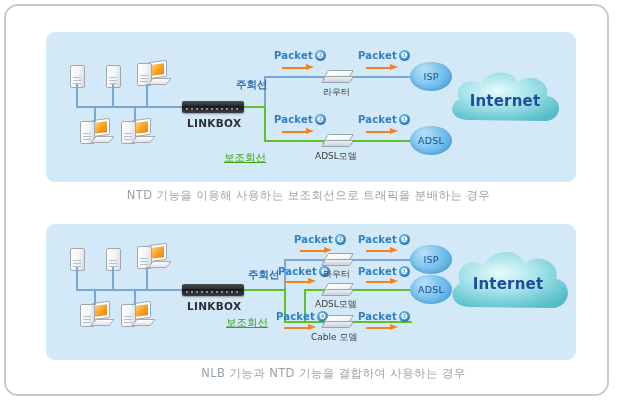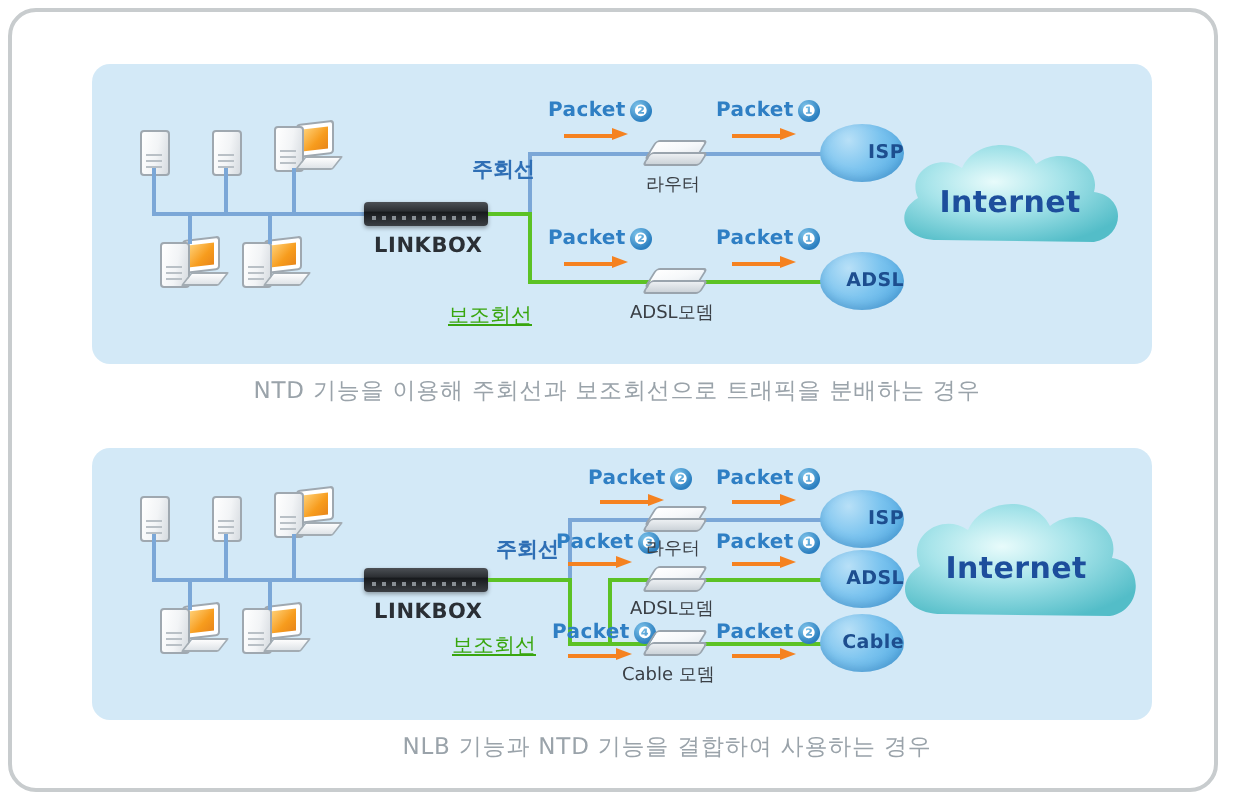--- a/index.html
+++ b/index.html
@@ -78,21 +78,21 @@
   .slab u{position:absolute;left:3px;top:0;width:24px;height:8px;display:block;
       background:linear-gradient(160deg,#ffffff 0%,#f6f8fa 50%,#e3e8ed 100%);
       border:1px solid #9aa4ad;border-radius:2px;transform:skewX(-32deg);}
   .slab b{position:absolute;left:1px;top:6px;width:27px;height:5px;display:block;
       background:linear-gradient(180deg,#eceff2,#ccd3d9);
       border:1px solid #9aa4ad;border-radius:2px;transform:skewX(-32deg);}
 
   
   .ep{position:absolute;width:42px;height:29px;border-radius:50%;
       background:radial-gradient(circle at 34% 28%,#b8e0f7 0%,#7cc4ef 45%,#4aa5e0 100%);
-      color:#1d4e8f;font-size:9.5px;font-weight:bold;text-align:right;
+      color:#1d4e8f;font-size:9.5px;font-weight:normal;text-align:center;
       line-height:29px;letter-spacing:.2px;
       box-shadow:inset 0 -2px 4px rgba(30,90,150,.25);}
 
   
   .cloud{position:absolute;}
   .cloud .txt{position:absolute;width:100%;text-align:center;
       font-size:15px;font-weight:bold;color:#1d4e9c;letter-spacing:.2px;}
 </style>
 </head>
 <body>
@@ -215,21 +215,21 @@
             <stop offset="100%" stop-color="#53bdc8"></stop>
           </radialGradient>
         </defs>
         <path d="M26 56 C8 56 4 42 16 35 C10 22 26 12 38 20 C44 6 68 4 75 18
                  C88 8 108 18 104 32 C120 34 120 54 104 57 Z" fill="url(#cg1)"></path>
       </svg>
       <div class="txt" style="top:28px;">Internet</div>
     </div>
   </div>
 
-  <div class="caption cap-top">NTD 기능을 이용해 주회선과 보조회선으로 트래픽을 분배하는 경우</div>
+  <div class="caption cap-top">NTD 기능을 이용해 사용하는 보조회선으로 트래픽을 분배하는 경우</div>
 
   <div class="panel panel-bot"></div>
 
   <div class="stage">
 
     <div class="pc" style="left:64px;top:240px;">
       <div class="tower"></div>
     </div>
     <div class="pc" style="left:100px;top:240px;">
       <div class="tower"></div>
@@ -348,21 +348,20 @@
     <div class="lbl lbl-dev" style="left:309px;top:292px;">ADSL모뎀</div>
 
     <div class="slab" style="left:316px;top:309px;">
         <u></u>
         <b></b>
       </div>
     <div class="lbl lbl-dev" style="left:305px;top:325px;">Cable 모뎀</div>
 
     <div class="ep" style="left:404px;top:239px;">ISP</div>
     <div class="ep" style="left:404px;top:269px;">ADSL</div>
-    <div class="ep" style="left:404px;top:301px;">Cable</div>
 
     <div class="cloud" style="left:437px;top:237px;width:130px;height:86px;">
       <svg width="130" height="86" viewBox="0 0 130 86">
         <defs>
           <radialGradient id="cg2" cx="42%" cy="38%" r="70%">
             <stop offset="0%" stop-color="#e8fbfb"></stop>
             <stop offset="45%" stop-color="#a7e4ea"></stop>
             <stop offset="100%" stop-color="#53bdc8"></stop>
           </radialGradient>
         </defs>

